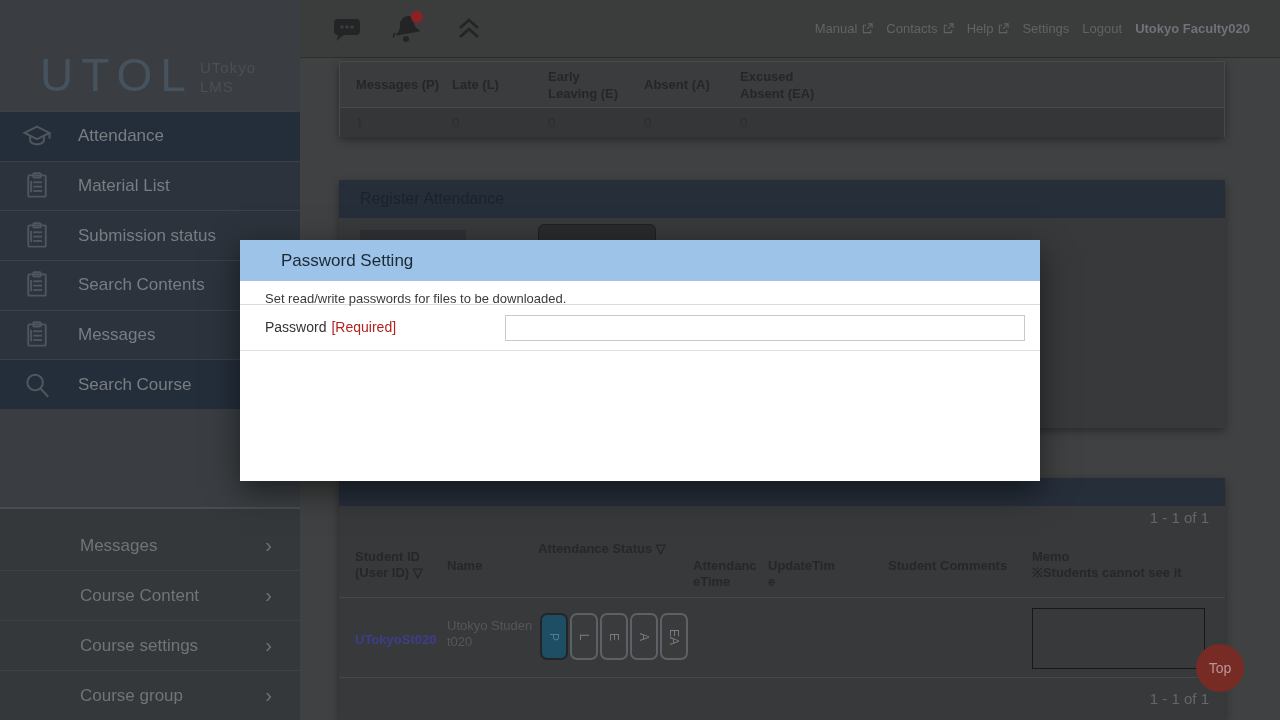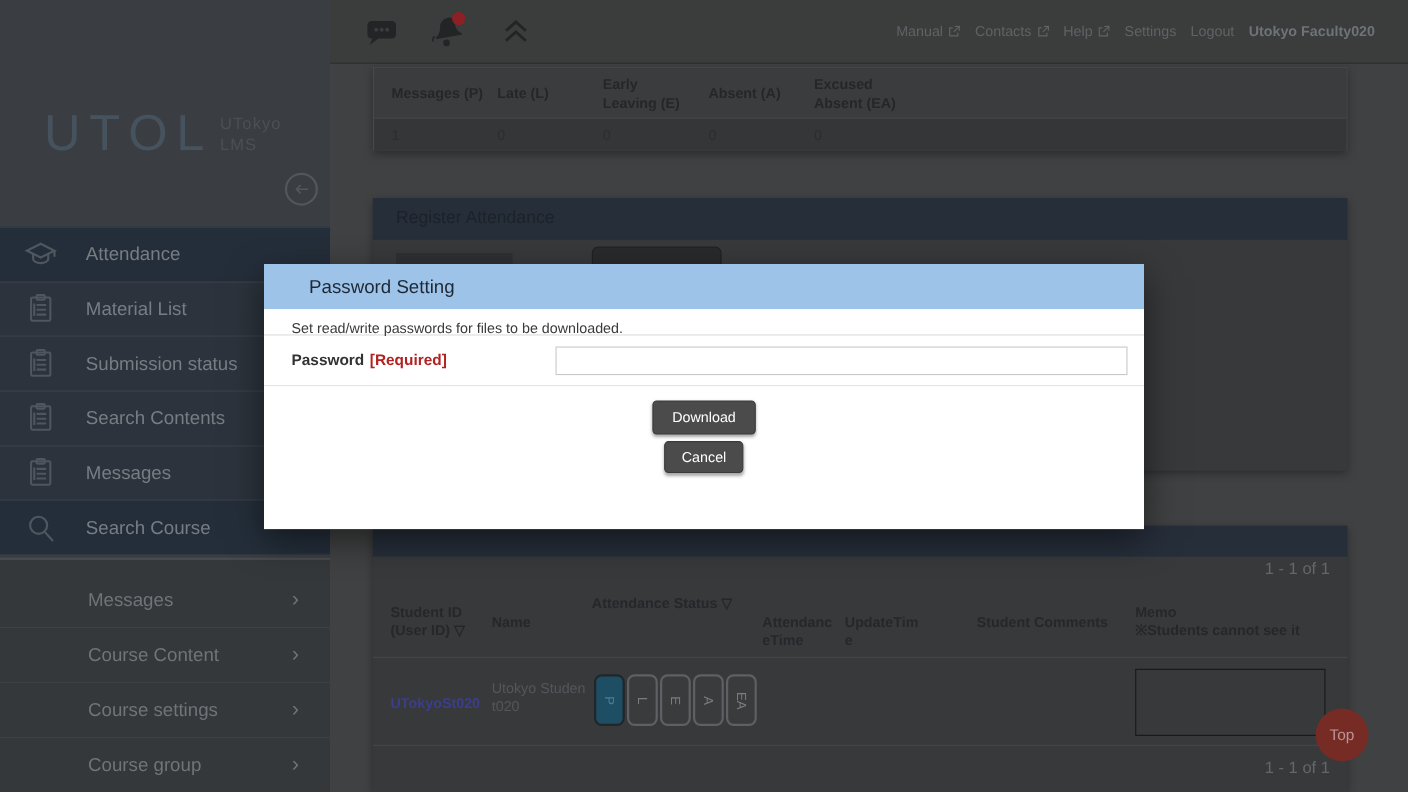--- a/index.html
+++ b/index.html
@@ -2,21 +2,21 @@
 <html><head>
 <meta charset="utf-8">
 <style>
   * { margin:0; padding:0; box-sizing:border-box; }
   html,body { width:1280px; height:720px; overflow:hidden; }
   body { font-family:"Liberation Sans", sans-serif; background:#404142; }
   #app { position:relative; width:1280px; height:720px; background:#404142; overflow:hidden; }
 
   
   #sidebar { position:absolute; left:0; top:0; width:300px; height:720px; background:#3a3e42; z-index:5; }
-  #logo-area { position:relative; height:161px; background:#3a3e42;margin-top:45px; }
+  #logo-area { position:relative; height:111px; background:#3a3e42; }
   #logo-text { position:absolute; left:40px; top:48px; font-size:46px; font-weight:200; letter-spacing:8px; color:#46525e; }
   #logo-sub { position:absolute; left:200px; top:58px; font-size:15px; line-height:19px; color:#4a5054; letter-spacing:1px; }
   #collapse-btn { position:absolute; right:11px; top:112px; width:30px; height:30px; border:2px solid #53575b; border-radius:50%; color:#53575b; display:flex; align-items:center; justify-content:center; }
   .si { position:relative; height:49.7px; background:#2c333c; border-top:1px solid #39414b; display:flex; align-items:center; color:#787d83; font-size:17px; }
   .si.sel { background:#242e3a; }
   .si .ic { width:30px; height:30px; margin-left:22px; margin-right:26px; color:#4f565e; flex:none; }
   #submenu { position:absolute; left:0; top:507px; width:300px; height:213px; background:#35383a; border-top:2px solid #4a4d50; padding-top:12px; }
   .sub-item { position:relative; height:50px; display:flex; align-items:center; color:#6f7478; font-size:17px; padding-left:80px; border-bottom:1px solid #3e4144; }
   .sub-item .chev { position:absolute; right:28px; font-size:20px; color:#6f7478; }
 
@@ -65,21 +65,21 @@
   .w-memo { width:170px; }
 
   
   #top-btn { position:absolute; left:1196px; top:644px; width:48px; height:48px; border-radius:50%; background:#762b24; color:#bd9496; font-size:14px; display:flex; align-items:center; justify-content:center; z-index:40; }
 
   
   #modal { position:absolute; left:240px; top:240px; width:800px; height:241px; background:#ffffff; z-index:100; box-shadow:0 10px 30px rgba(0,0,0,0.5); }
   #modal-hdr { height:41px; background:#9dc3e8; display:flex; align-items:center; padding-left:41px; font-size:17px; color:#1d2835; }
   #modal-desc { height:24px; line-height:36px; padding-left:25px; font-size:13px; color:#3a3a3a; border-bottom:1px solid #dcdcdc; }
   #modal-form { position:relative; height:46px; border-bottom:1px solid #e3e3e3; }
-  #modal-form .lbl { position:absolute; left:25px; top:14px; font-size:14px; font-weight:bold; color:#333333; }
+  #modal-form .lbl { position:absolute; left:25px; top:14px; font-size:14px; font-weight:normal; color:#333333; }
   #modal-form .req { color:#b22222; margin-left:5px; }
   #password-input { position:absolute; left:265px; top:10px; width:520px; height:26px; border:1px solid #c9c9c9; font-size:13px; padding:0 6px; }
   #modal-actions { position:relative; height:117px; }
   .mbtn { position:absolute; left:50%; transform:translateX(-50%); background:#4b4b4c; color:#ffffff; font-size:13px; border:1px solid #3a3a3a; border-radius:4px; box-shadow:0 2px 3px rgba(0,0,0,0.35); cursor:pointer; font-family:"Liberation Sans",sans-serif; }
   #download-btn { top:13px; padding:7px 17px; }
   #cancel-btn { top:50px; padding:6px 15px; }
 
   svg { display:block; }
 </style>
 </head>
@@ -317,19 +317,15 @@
     <div id="modal-hdr">
       <span>Password Setting</span>
     </div>
     <div id="modal-desc">Set read/write passwords for files to be downloaded.</div>
     <div id="modal-form">
       <span class="lbl">
         <span>Password</span><span class="req">[Required]</span>
       </span>
       <input id="password-input" type="text" value="" style="">
     </div>
-    <div id="modal-actions">
-      <button class="mbtn" id="download-btn">Download</button>
-      <button class="mbtn" id="cancel-btn">Cancel</button>
-    </div>
   </div>
 
 </div>
 
 </body></html>

